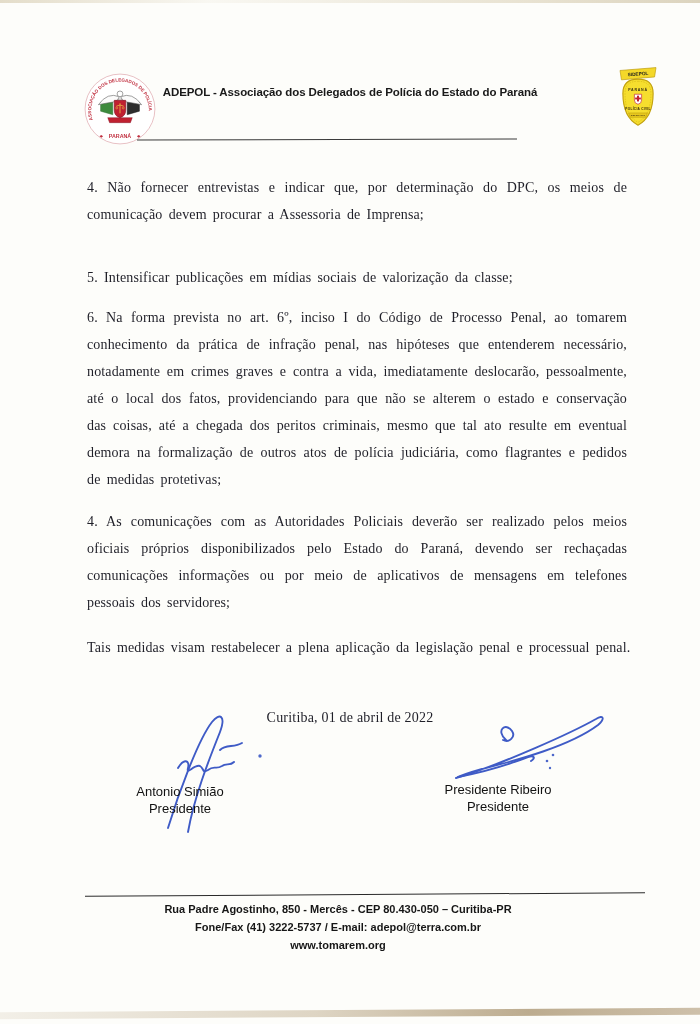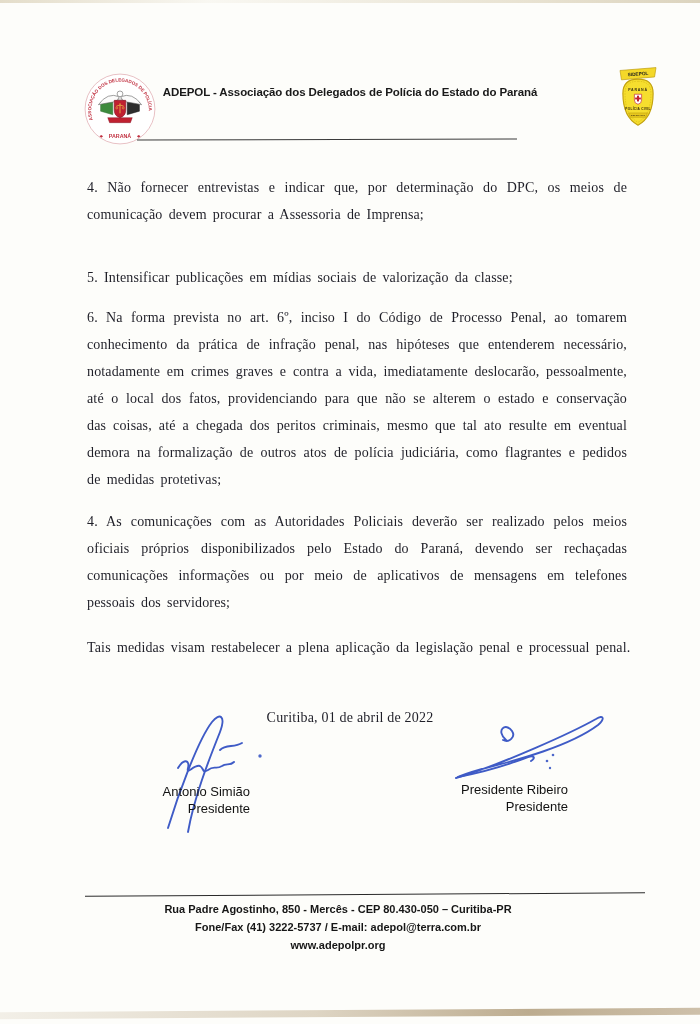--- a/index.html
+++ b/index.html
@@ -44,21 +44,21 @@
     letter-spacing:0.15px;word-spacing:2.5px;
     text-align:justify;
   }
   .single-line{white-space:nowrap;text-align:left;}
   .dateline{
     position:absolute;left:0;top:688px;width:700px;
     text-align:center;font-size:14px;letter-spacing:0.2px;margin-top:22px;
   }
   
   .sig-block{
-    position:absolute;width:140px;text-align:right;
+    position:absolute;width:140px;text-align:center;
     font-family:"Liberation Sans", sans-serif;
     font-size:13px;line-height:17px;color:#121212;
   }
   .sig-svg{position:absolute;overflow:visible;}
   
   .footer-rule{
     position:absolute;left:85px;top:894px;width:560px;height:0;
     border-top:1.6px solid #2a2a2a;
     transform:rotate(-0.35deg);
   }
@@ -174,17 +174,17 @@
   </svg>
   <div class="sig-block" style="left:428px;top:781px">
     <div>Presidente Ribeiro</div>
     <div>Presidente</div>
   </div>
 
   <div class="footer-rule"></div>
   <div class="footer-lines">
     <div>Rua Padre Agostinho, 850 - Mercês - CEP 80.430-050 – Curitiba-PR</div>
     <div>Fone/Fax (41) 3222-5737 / E-mail: adepol@terra.com.br</div>
-    <div>www.adepolpr.org</div>
+    <div>www.tomarem.org</div>
   </div>
 
   <div class="scan-edge-bottom"></div>
 </div>
 
 </body></html>

